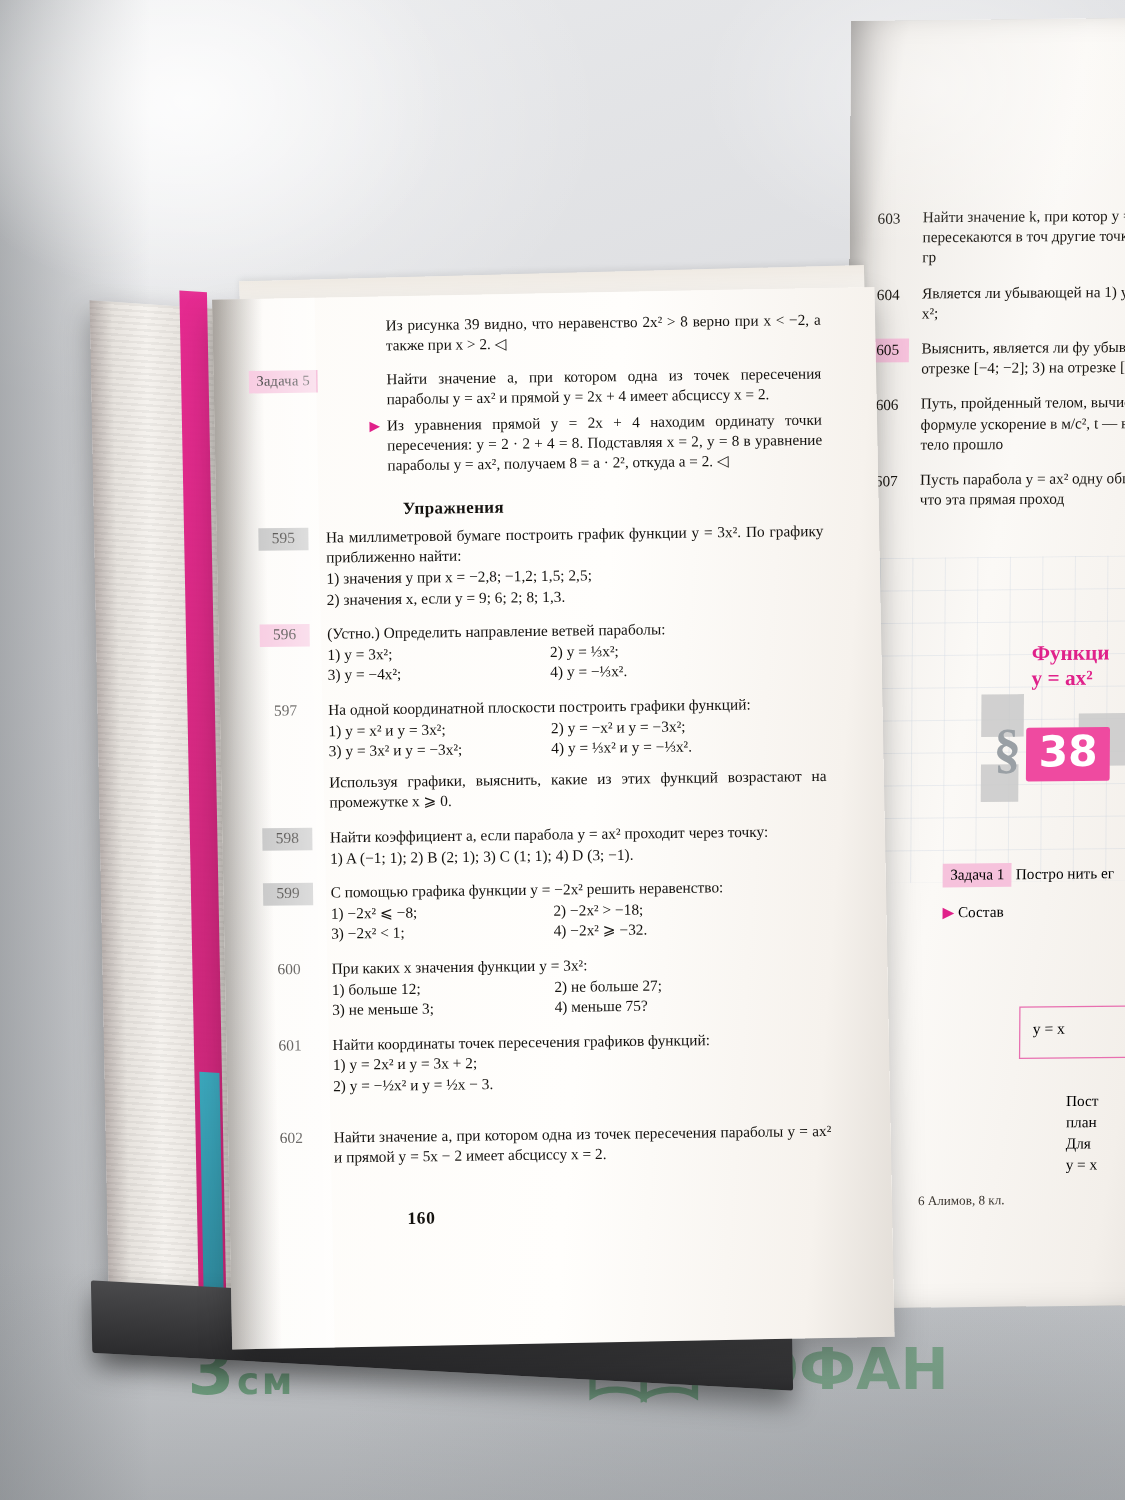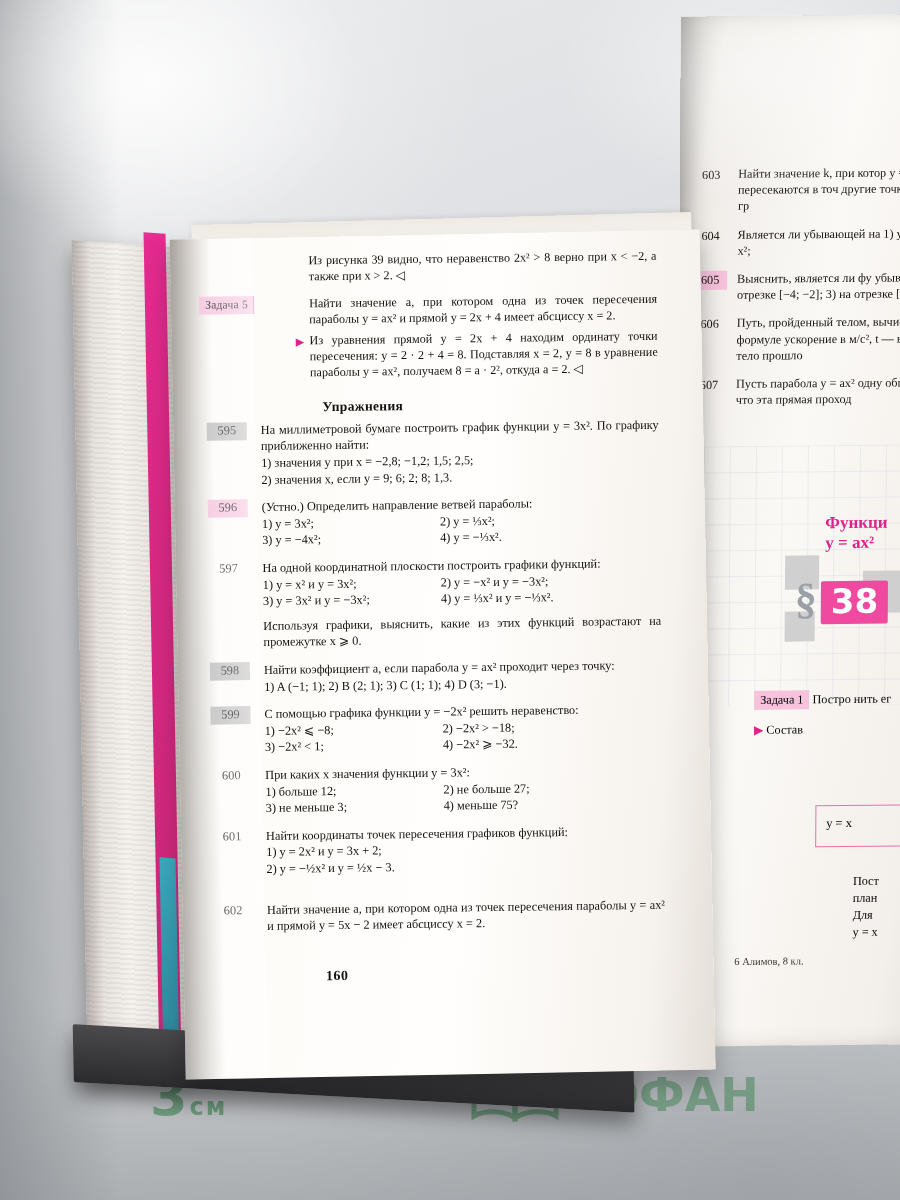--- a/index.html
+++ b/index.html
@@ -25,21 +25,21 @@
     position:absolute;left:0;bottom:0;width:900px;height:190px;
     background:linear-gradient(180deg, rgba(150,152,156,0.0), rgba(132,136,140,0.45));
   }
   
   .mat-text{
     position:absolute;bottom:72px;left:150px;
     font-family:"DejaVu Sans", sans-serif;
     font-weight:bold;color:#2f7d46;opacity:.55;
     font-size:54px;letter-spacing:2px;
   }
-  .mat-text .sm{font-size:24px;}
+  .mat-text .sm{font-size:30px;}
   .mat-text2{
     position:absolute;bottom:78px;left:600px;
     font-family:"DejaVu Sans", sans-serif;
     font-weight:bold;color:#2f7d46;opacity:.45;font-size:46px;
   }
   .mat-book-icon{
     position:absolute;bottom:78px;left:470px;opacity:.5;
   }
 
   

